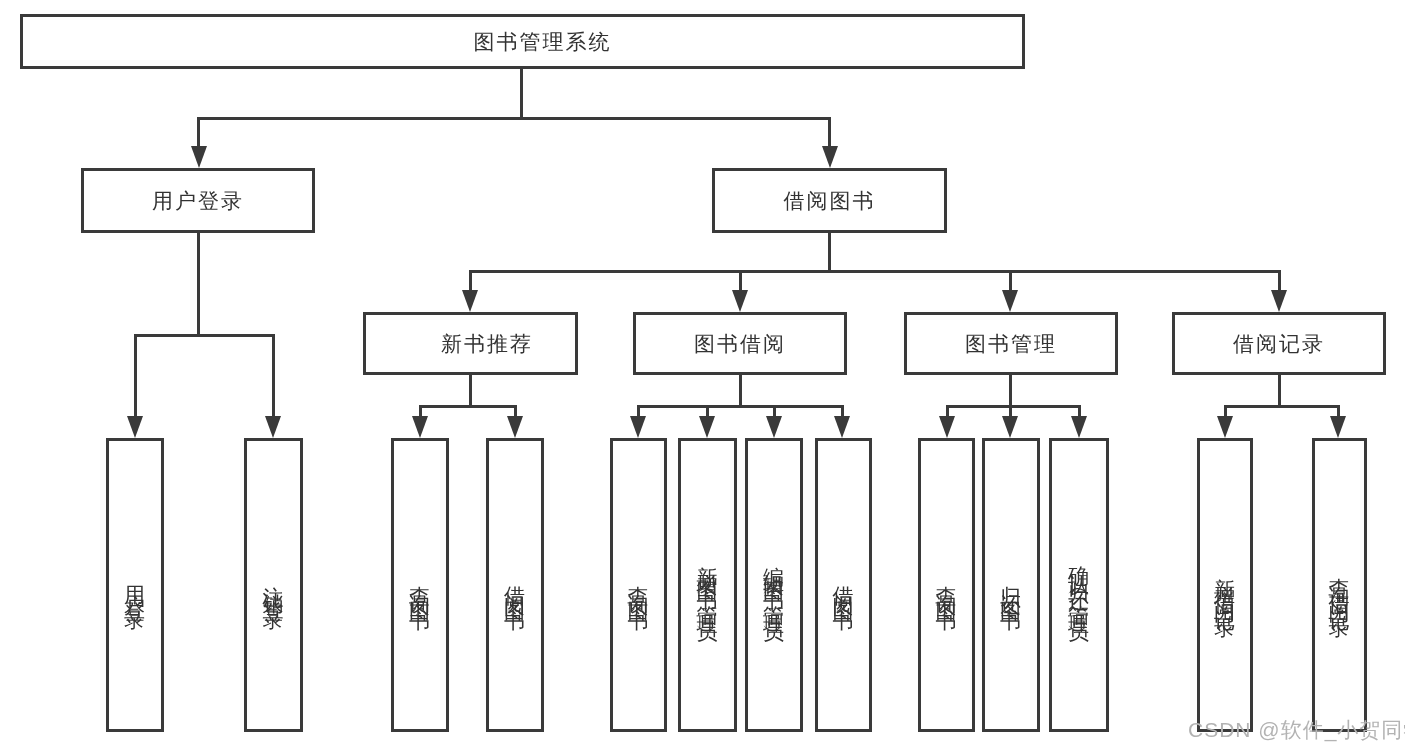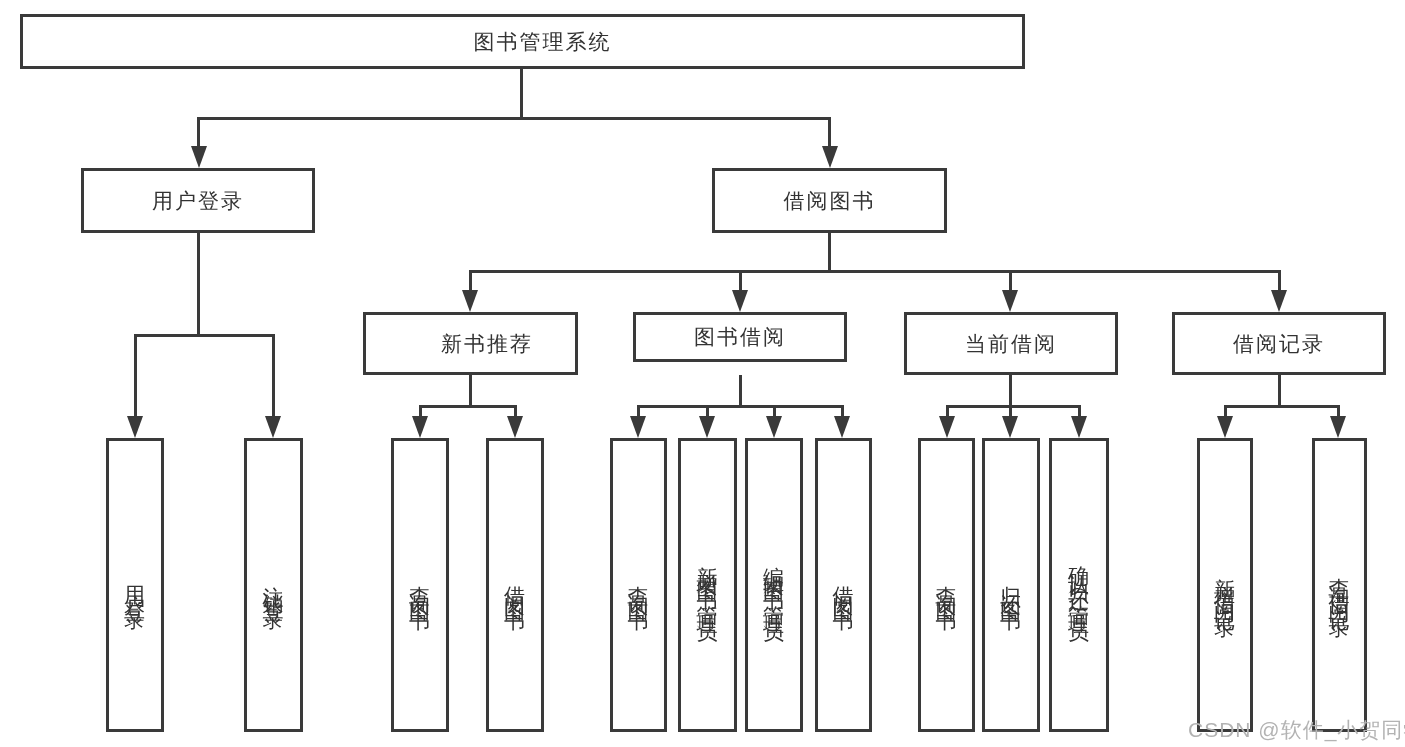--- a/index.html
+++ b/index.html
@@ -105,22 +105,22 @@
   <div class="vl" style="left:469px; top:270px; height:22px;"></div>
   <div class="arrow" style="left:462px; top:290px;"></div>
   <div class="vl" style="left:739px; top:270px; height:22px;"></div>
   <div class="arrow" style="left:732px; top:290px;"></div>
   <div class="vl" style="left:1009px; top:270px; height:22px;"></div>
   <div class="arrow" style="left:1002px; top:290px;"></div>
   <div class="vl" style="left:1278px; top:270px; height:22px;"></div>
   <div class="arrow" style="left:1271px; top:290px;"></div>
 
   <div class="node" style="left:363px; top:312px; width:215px; height:63px;padding-left:33px;">新书推荐</div>
-  <div class="node" style="left:633px; top:312px; width:214px; height:50px;">图书借阅</div>
-  <div class="node" style="left:904px; top:312px; width:214px; height:63px;">当前借阅</div>
+  <div class="node" style="left:633px; top:312px; width:214px; height:63px;">图书借阅</div>
+  <div class="node" style="left:904px; top:312px; width:214px; height:63px;">图书管理</div>
   <div class="node" style="left:1172px; top:312px; width:214px; height:63px;">借阅记录</div>
 
   <div class="vl" style="left:469px; top:375px; height:33px;"></div>
   <div class="hl" style="left:419px; top:405px; width:98px;"></div>
   <div class="vl" style="left:419px; top:405px; height:13px;"></div>
   <div class="arrow" style="left:412px; top:416px;"></div>
   <div class="vl" style="left:514px; top:405px; height:13px;"></div>
   <div class="arrow" style="left:507px; top:416px;"></div>
 
   <div class="vl" style="left:739px; top:375px; height:33px;"></div>

